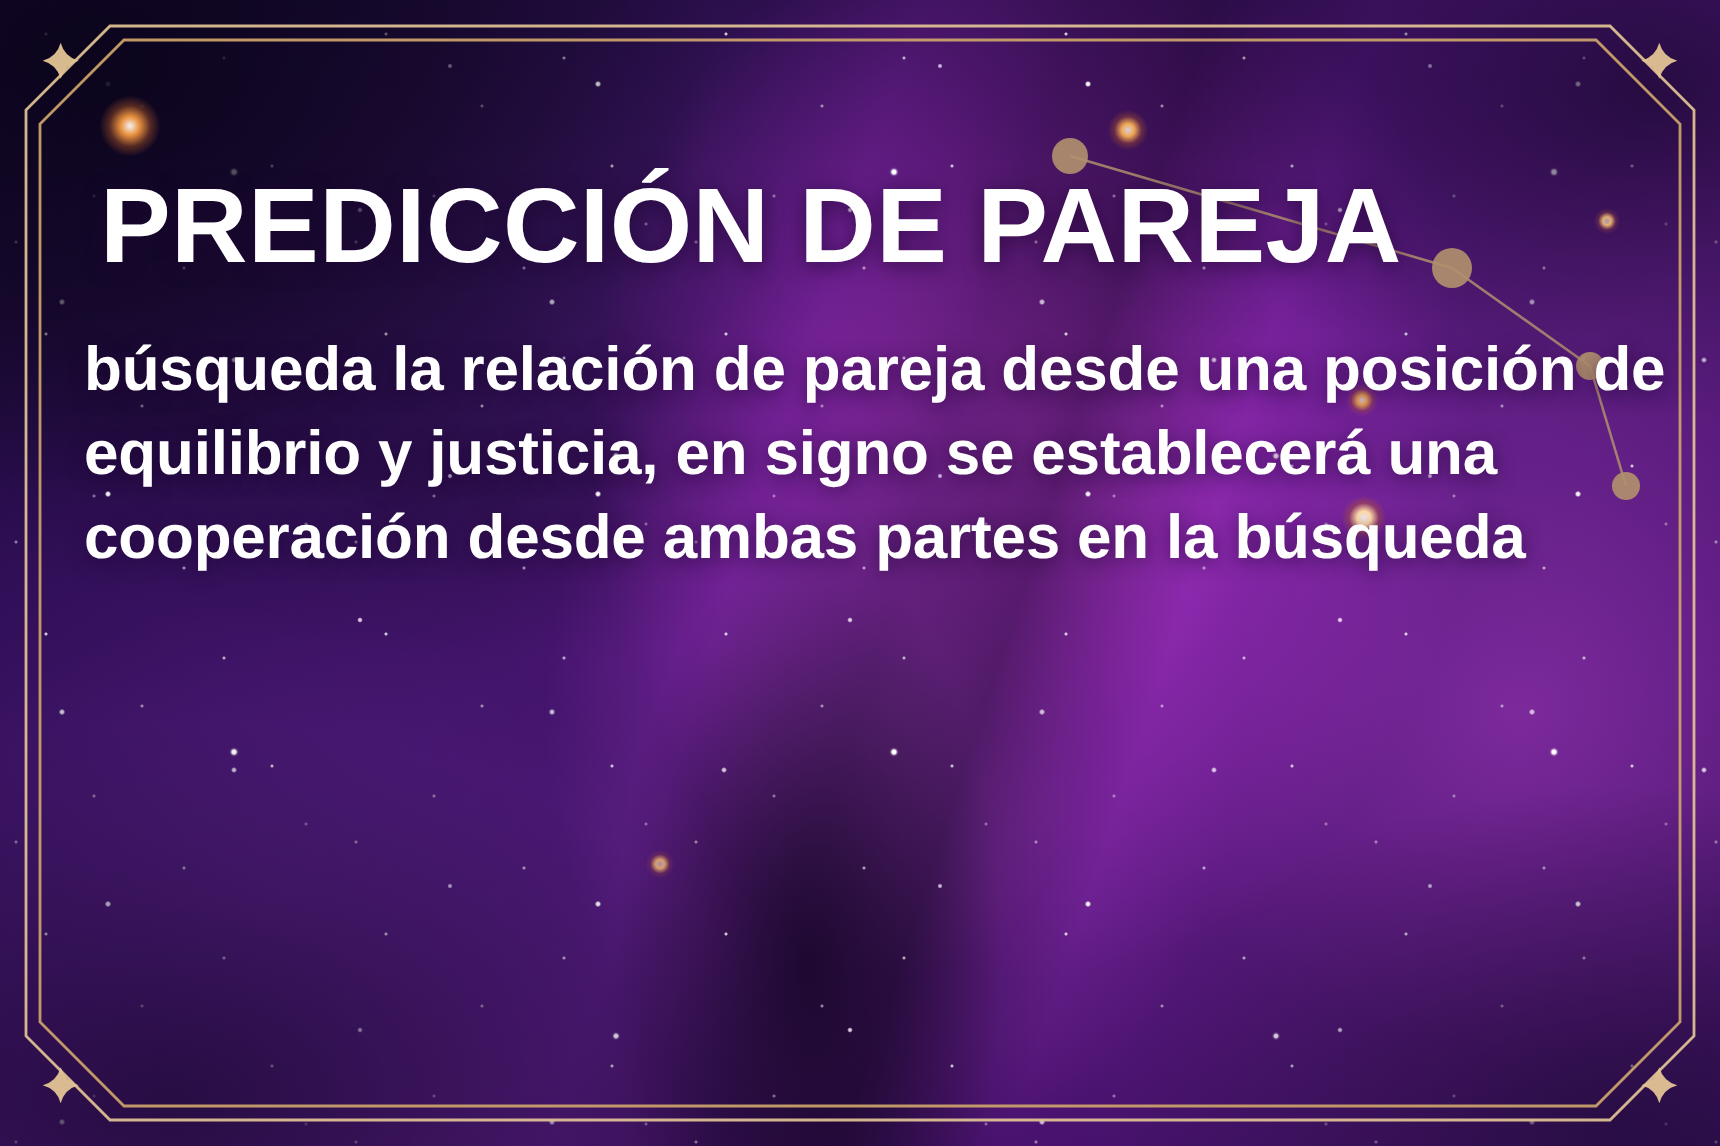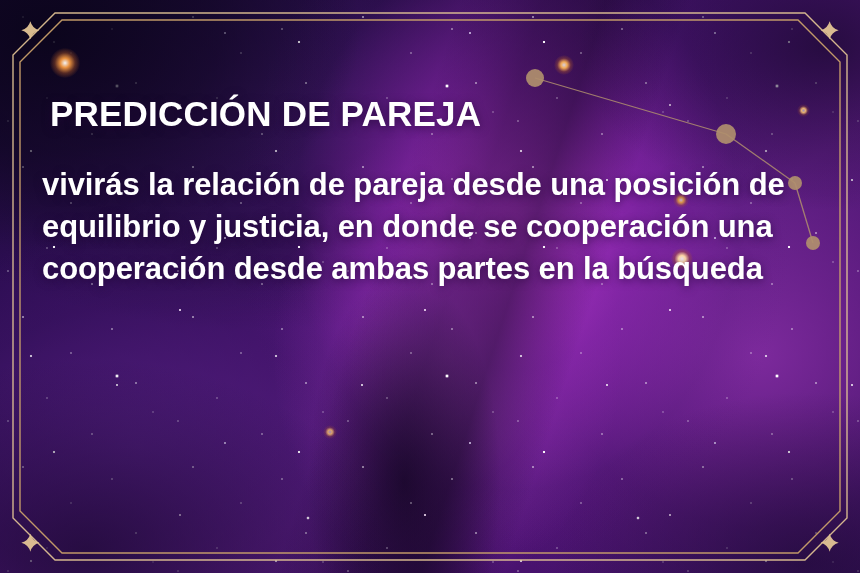--- a/index.html
+++ b/index.html
@@ -109,21 +109,21 @@
   #text-block {
     position: absolute;
     left: 42px;
     top: 88px;
     width: 790px;
   }
 
   #page-title {
     margin: 0;
     color: #ffffff;
-    font-size: 35px;
+    font-size: 53px;
     font-weight: bold;
     letter-spacing: .2px;
     line-height: 52px;
     padding-left: 8px;
     text-shadow: 0 2px 10px rgba(30, 5, 50, .65);
   }
 
   #body-copy {
     margin: 0;
     padding-top: 24px;
@@ -178,19 +178,19 @@
         <path d="M 30.340000000000003 21.340000000000003 Q 32.24 28.440000000000005 39.34 30.340000000000003 Q 32.24 32.24 30.340000000000003 39.34 Q 28.440000000000005 32.24 21.340000000000003 30.340000000000003 Q 28.440000000000005 28.440000000000005 30.340000000000003 21.340000000000003 Z" fill="#e3c495" opacity=".95"></path>
         <path d="M 829.66 21.340000000000003 Q 831.56 28.440000000000005 838.66 30.340000000000003 Q 831.56 32.24 829.66 39.34 Q 827.76 32.24 820.66 30.340000000000003 Q 827.76 28.440000000000005 829.66 21.340000000000003 Z" fill="#e3c495" opacity=".95"></path>
         <path d="M 30.340000000000003 533.66 Q 32.24 540.76 39.34 542.66 Q 32.24 544.56 30.340000000000003 551.66 Q 28.440000000000005 544.56 21.340000000000003 542.66 Q 28.440000000000005 540.76 30.340000000000003 533.66 Z" fill="#e3c495" opacity=".95"></path>
         <path d="M 829.66 533.66 Q 831.56 540.76 838.66 542.66 Q 831.56 544.56 829.66 551.66 Q 827.76 544.56 820.66 542.66 Q 827.76 540.76 829.66 533.66 Z" fill="#e3c495" opacity=".95"></path>
       </g>
   </svg>
 
   <div id="text-block">
     <h1 id="page-title">PREDICCIÓN DE PAREJA</h1>
     <p id="body-copy">
-        <span class="line">vivirás la relación de pareja desde una posición de</span>
-        <span class="line">equilibrio y justicia, en donde se cooperación una</span>
+        <span class="line">búsqueda la relación de pareja desde una posición de</span>
+        <span class="line">equilibrio y justicia, en signo se establecerá una</span>
         <span class="line">cooperación desde ambas partes en la búsqueda</span>
       </p>
   </div>
 
 </div>
 
 </body></html>

